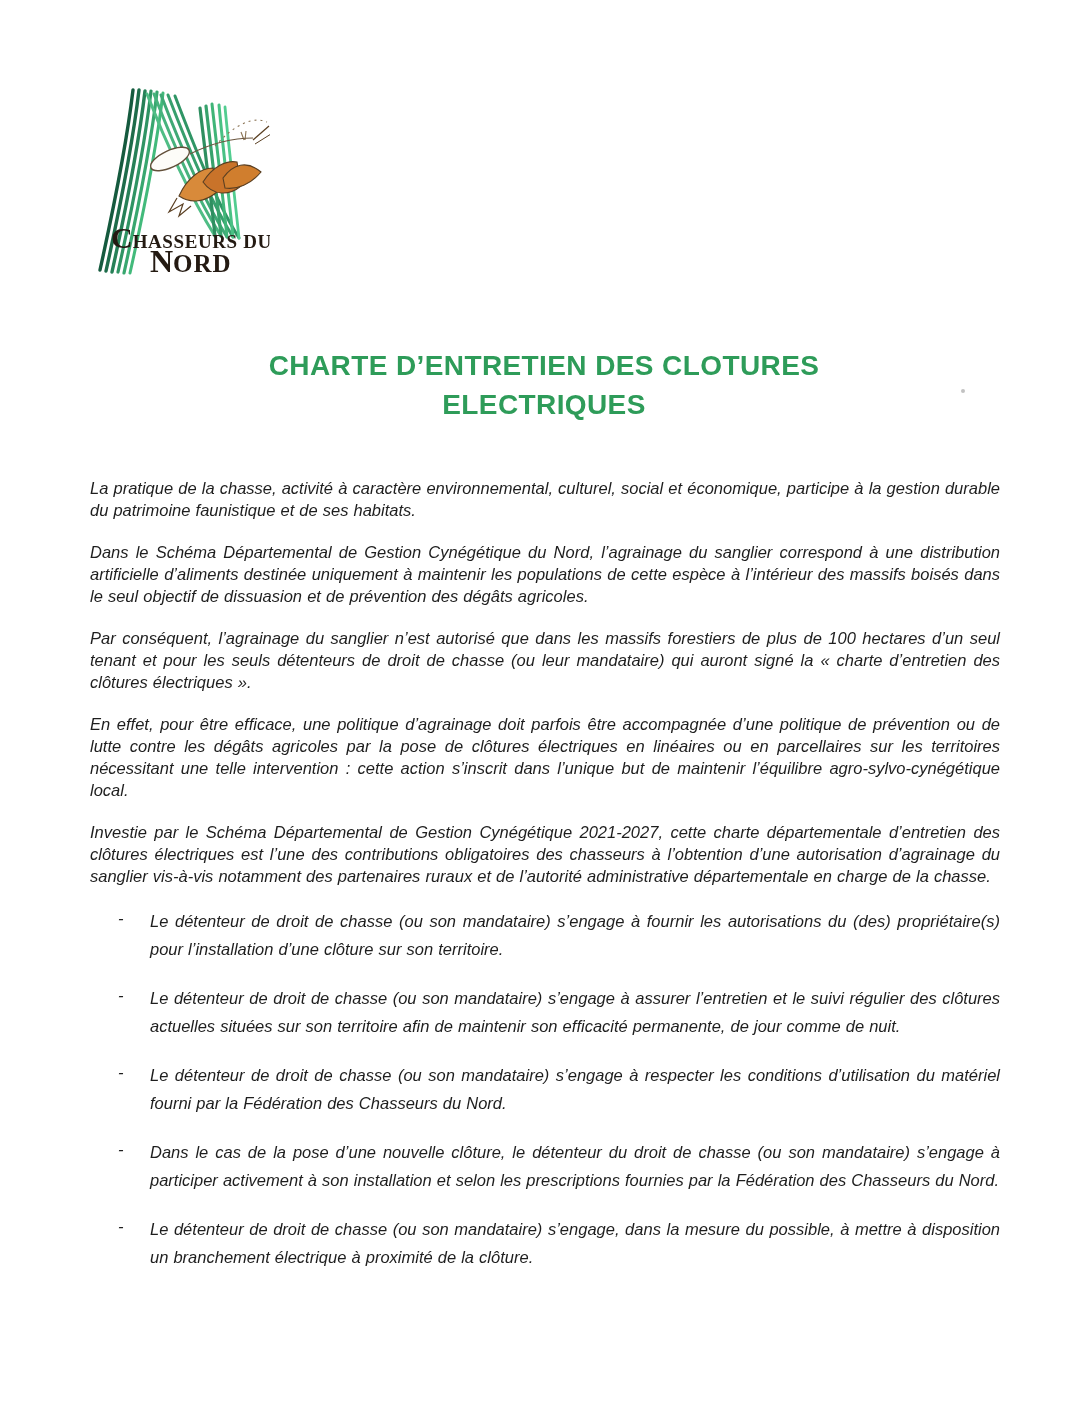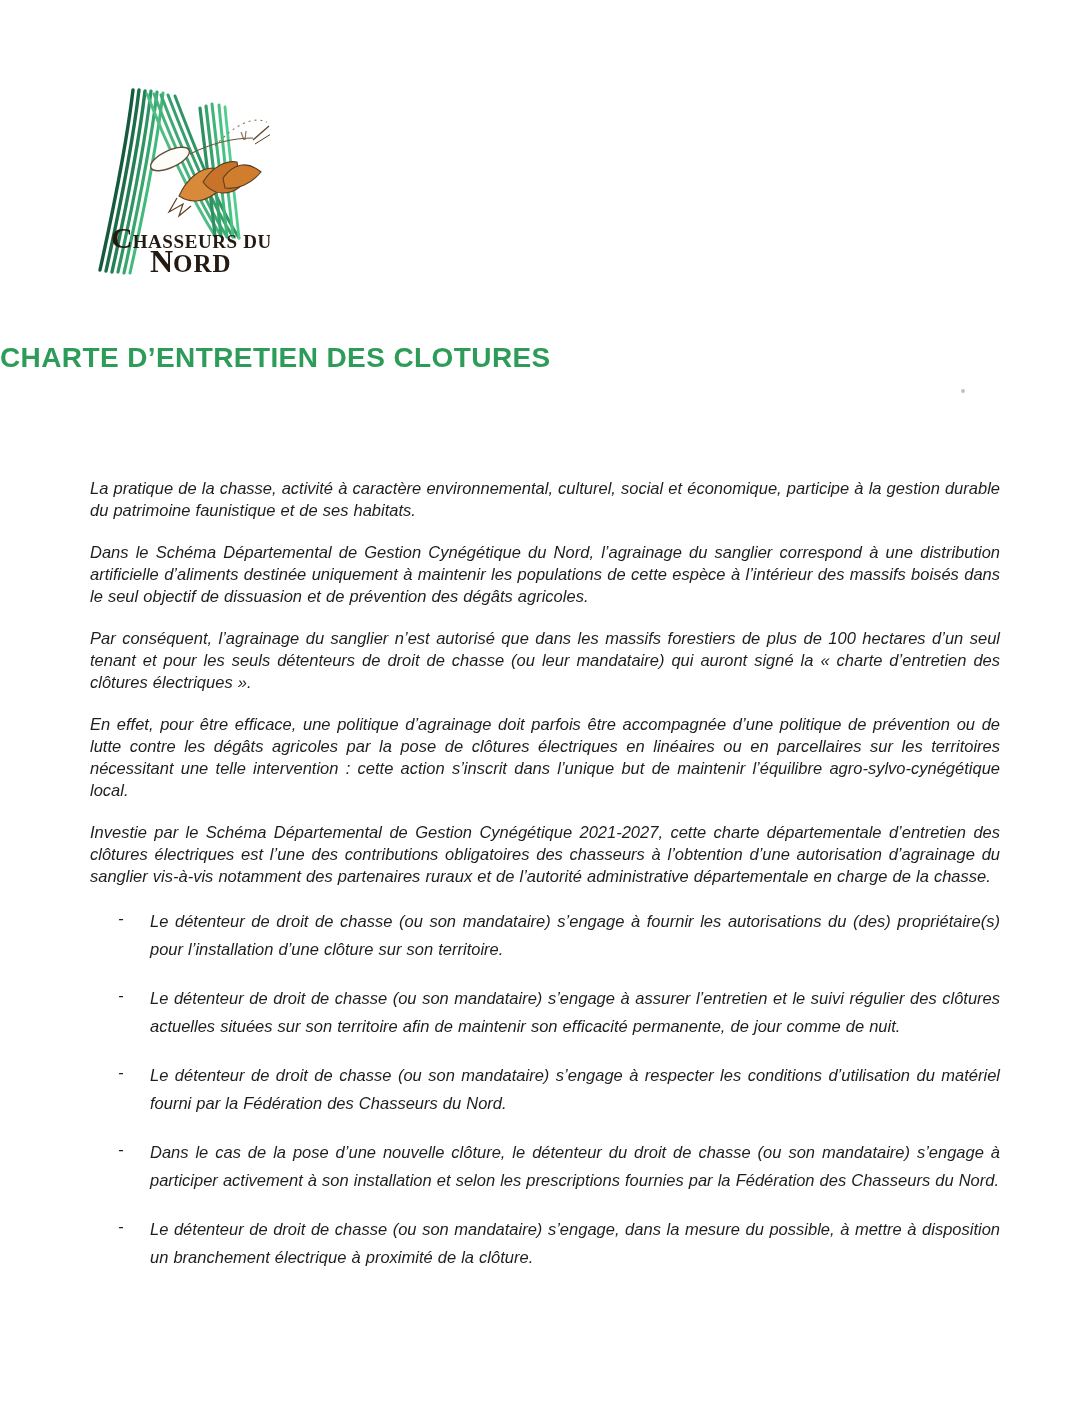--- a/index.html
+++ b/index.html
@@ -13,22 +13,22 @@
   }
   .page { position: absolute; inset: 0; background: #ffffff; border-radius: 20px; }
 
   
   .logo-wrap { position: absolute; left: 95px; top: 86px; width: 175px; height: 192px; }
   .logo-wrap svg { width: 100%; height: 100%; display: block; }
 
   
   .doc-title {
     position: absolute; top: 338px; left: 0; right: 0;
-    margin: 0;
-    text-align: left;
+    margin: 8px;
+    text-align: center;
     font-size: 28px; font-weight: bold;
     line-height: 39px;
     letter-spacing: 0.4px;
     color: #2e9c59;
     font-family: "Liberation Sans", sans-serif;
   }
 
   
   .speck {
     position: absolute; left: 961px; top: 389px;
@@ -94,21 +94,21 @@
         <path d="M128 92 C138 78 152 74 166 86 C156 98 142 104 130 102 Z" fill="#d07e2e" stroke="#5a3f22" stroke-width="1.1"></path>
         <path d="M158 54 L174 40" fill="none" stroke="#5a3f22" stroke-width="1.2"></path>
         <path d="M160 58 L176 48" fill="none" stroke="#5a3f22" stroke-width="1.0"></path>
       </g>
 
       <text x="16" y="162" font-family="Liberation Serif, serif" font-weight="bold" fill="#241a12"><tspan font-size="30">C</tspan><tspan font-size="19" letter-spacing="0.6">HASSEURS DU</tspan></text>
       <text x="55" y="186" font-family="Liberation Serif, serif" font-weight="bold" fill="#241a12"><tspan font-size="32">N</tspan><tspan font-size="25" letter-spacing="1">ORD</tspan></text>
     </svg>
   </div>
 
-  <h1 class="doc-title" style="color: rgb(46, 156, 89);"><span>CHARTE D’ENTRETIEN DES CLOTURES</span><br></h1>
+  <h1 class="doc-title" style="color: rgb(46, 156, 89);"><span>CHARTE D’ENTRETIEN DES CLOTURES</span><br><span>ELECTRIQUES</span></h1>
 
   <div class="speck"></div>
 
   <main class="content">
     <div>
         <p class="para">La pratique de la chasse, activité à caractère environnemental, culturel, social et économique, participe à la gestion durable du patrimoine faunistique et de ses habitats.</p>
         <p class="para">Dans le Schéma Départemental de Gestion Cynégétique du Nord, l’agrainage du sanglier correspond à une distribution artificielle d’aliments destinée uniquement à maintenir les populations de cette espèce à l’intérieur des massifs boisés dans le seul objectif de dissuasion et de prévention des dégâts agricoles.</p>
         <p class="para">Par conséquent, l’agrainage du sanglier n’est autorisé que dans les massifs forestiers de plus de 100 hectares d’un seul tenant et pour les seuls détenteurs de droit de chasse (ou leur mandataire) qui auront signé la « charte d’entretien des clôtures électriques ».</p>
         <p class="para">En effet, pour être efficace, une politique d’agrainage doit parfois être accompagnée d’une politique de prévention ou de lutte contre les dégâts agricoles par la pose de clôtures électriques en linéaires ou en parcellaires sur les territoires nécessitant une telle intervention : cette action s’inscrit dans l’unique but de maintenir l’équilibre agro-sylvo-cynégétique local.</p>
         <p class="para">Investie par le Schéma Départemental de Gestion Cynégétique 2021-2027, cette charte départementale d’entretien des clôtures électriques est l’une des contributions obligatoires des chasseurs à l’obtention d’une autorisation d’agrainage du sanglier vis-à-vis notamment des partenaires ruraux et de l’autorité administrative départementale en charge de la chasse.</p>

